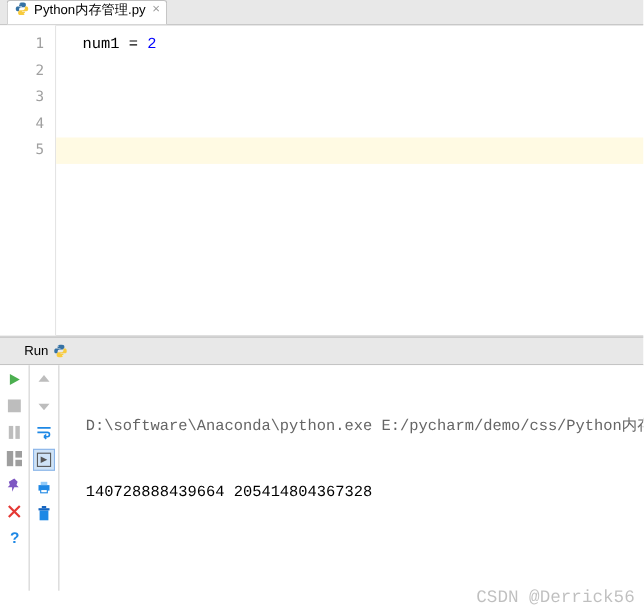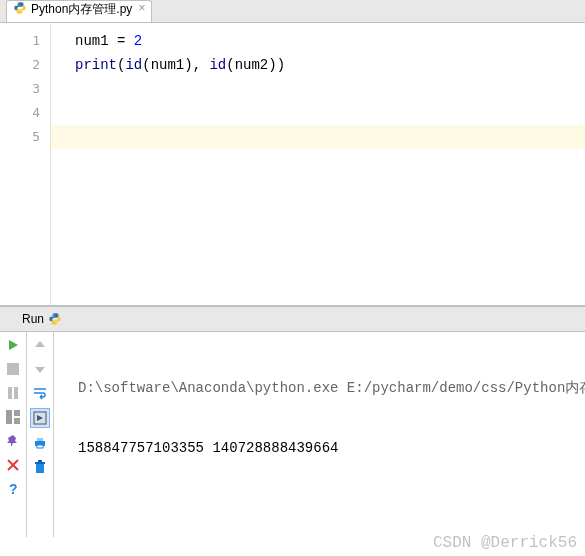--- a/index.html
+++ b/index.html
@@ -49,21 +49,20 @@
     <div>1</div>
     <div>2</div>
     <div>3</div>
     <div>4</div>
     <div>5</div>
   </div>
   <div class="code">
     <div class="caret-line"></div>
     <div class="lines">
       <div class="line"><span>num1 </span><span>=</span><span> </span><span class="num">2</span></div>
-      <div class="line"><span class="fn">print</span><span>(</span><span class="fn">id</span><span>(num1), </span><span class="fn">id</span><span>(num2))</span></div>
     </div>
   </div>
 </div>
 
 <div class="run-hdr">
   <span>Run</span>
   <svg class="py-ico" viewBox="0 0 32 32">
       <path fill="#3672a4" d="M15 3c-4 0-5 2-5 4v3h6v1H7c-2 0-4 1-4 5s2 5 4 5h3v-4c0-2 2-4 4-4h6c2 0 4-2 4-4V7c0-2-1-4-5-4h-4z"></path>
       <circle cx="11" cy="6" r="1.3" fill="#fff"></circle>
       <path fill="#f7cb3f" d="M17 29c4 0 5-2 5-4v-3h-6v-1h9c2 0 4-1 4-5s-2-5-4-5h-3v4c0 2-2 4-4 4h-6c-2 0-4 2-4 4v2c0 2 1 4 5 4h4z"></path>
@@ -144,19 +143,19 @@
     <div class="tbtn">
         <svg width="14" height="14" viewBox="0 0 14 14">
           <rect x="3" y="4" width="8" height="9" fill="#1e88e5"></rect>
           <rect x="2" y="2" width="10" height="2" fill="#1565c0"></rect>
           <rect x="5" y="0" width="4" height="2" fill="#1565c0"></rect>
         </svg>
       </div>
   </div>
   <div class="console">
     <div class="path">D:\software\Anaconda\python.exe E:/pycharm/demo/css/Python内存管</div>
-    <div class="out">158847757103355 140728888439664</div>
+    <div class="out">140728888439664 205414804367328</div>
     <div>&nbsp;</div>
     
   </div>
 </div>
 
 <div class="watermark">CSDN @Derrick56</div>
 
 </body></html>

